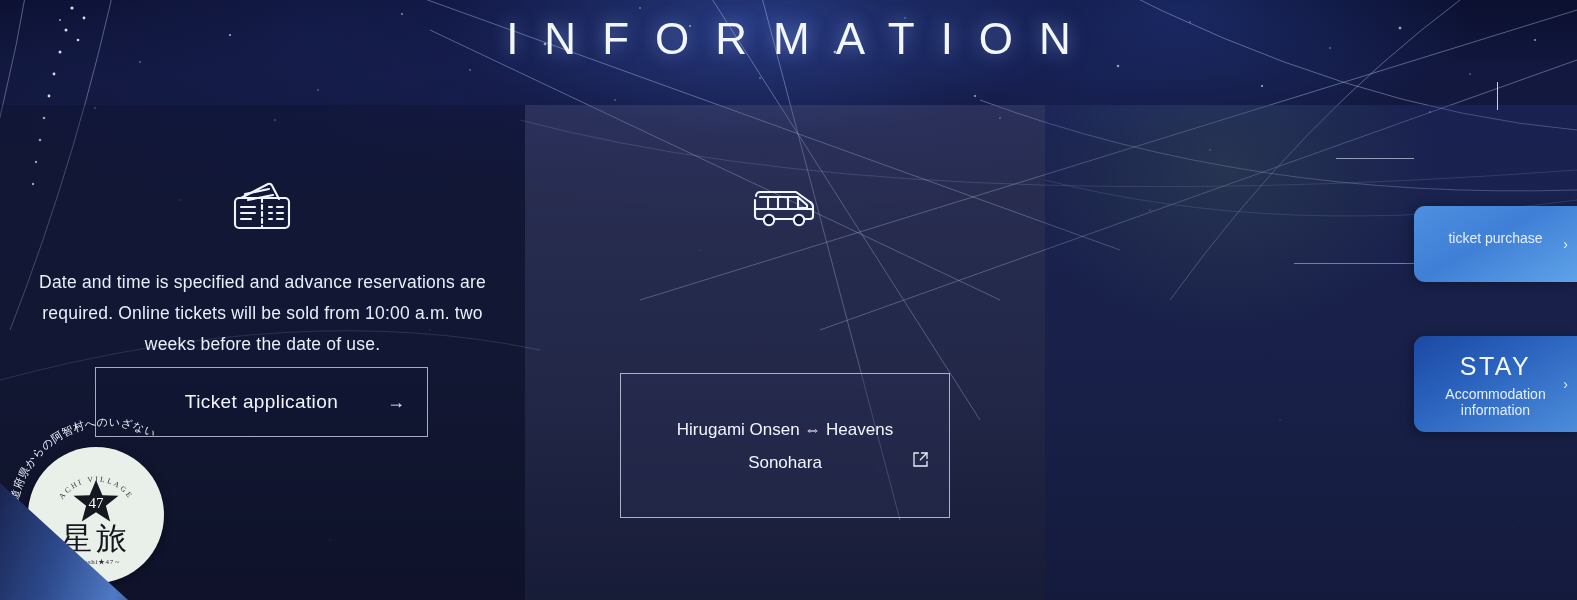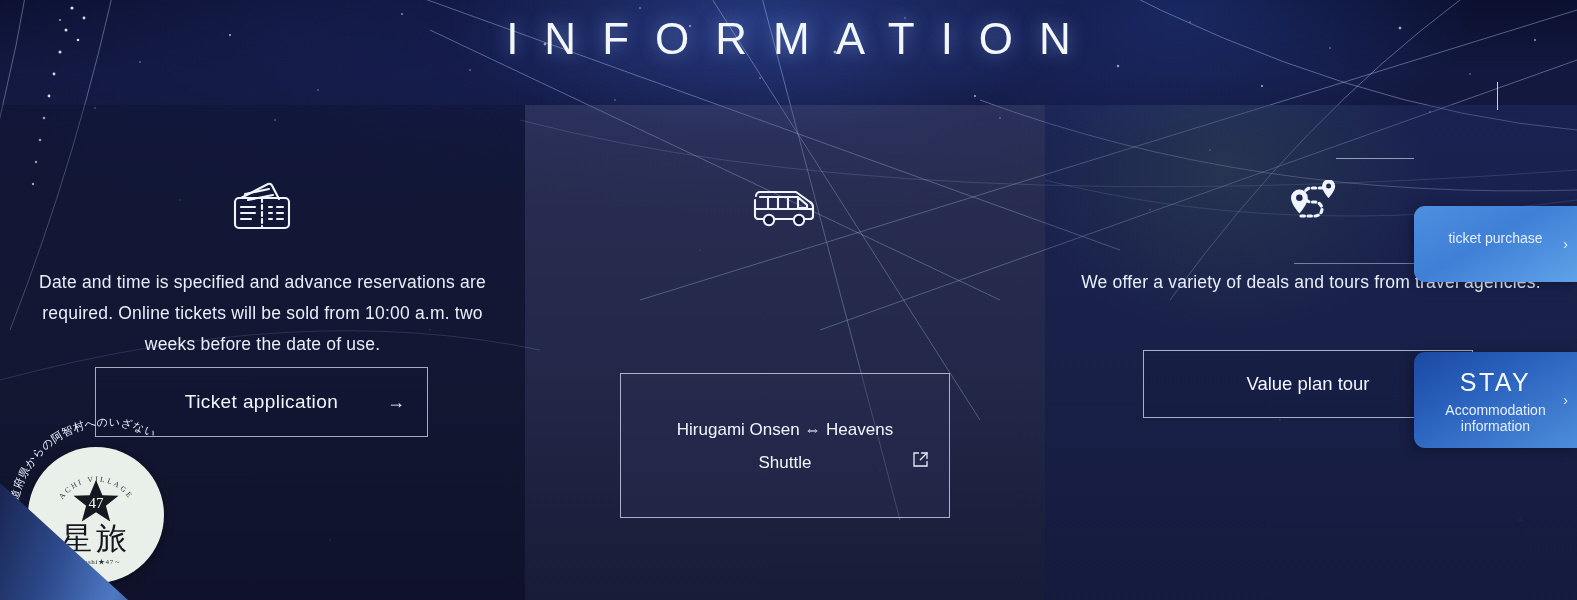--- a/index.html
+++ b/index.html
@@ -190,21 +190,21 @@
   }
   .sidetab .chev {
     position: absolute; right: 9px; top: 50%; transform: translateY(-50%);
     font-size: 14px; color: rgba(255,255,255,0.85);
   }
   .tab-ticket {
     height: 76px; padding: 17px 0 0 0;
     background: linear-gradient(150deg, #4e8fe0 0%, #3f7fd6 45%, #5fa3e8 100%);
   }
   .tab-stay {
-    height: 96px; padding: 18px 0 0 0; margin-top: 70px;
+    height: 96px; padding: 18px 0 0 0; margin-top: 54px;
     background: linear-gradient(150deg, #1b49a3 0%, #2a62bd 40%, #4d8ddb 100%);
   }
   .tab-divider {
     position: absolute; right: 79px; top: 82px;
     width: 1px; height: 28px;
     background: rgba(235,242,255,0.85);
   }
   .tab-rule-1 {
     position: absolute; right: 163px; top: 158px; width: 78px; height: 1px;
     background: rgba(225,235,255,0.60);
@@ -330,51 +330,31 @@
         <path d="M8 11 H46"></path>
         <path d="M16 11 V22 M26 11 V22 M36 11 V22"></path>
         <path d="M47 12 L55 19 V22 H46 V12 Z"></path>
         <circle cx="17" cy="34" r="5.2" fill="#171b3a"></circle>
         <circle cx="47" cy="34" r="5.2" fill="#171b3a"></circle>
       </svg>
     </div>
 
     <div class="linkbox linkbox-2">
       <span class="lbl">Hirugami Onsen ⇔ Heavens</span>
-      <span class="lbl">Shuttle</span>
+      <span class="lbl">Sonohara</span>
       <span class="ext">
         <svg width="17" height="17" viewBox="0 0 17 17" fill="none" stroke="#e9eefc" stroke-width="1.3" stroke-linecap="round">
           <path d="M6.5 2 H2 V15 H15 V10.5"></path>
           <path d="M9.5 2 H15 V7.5"></path>
           <path d="M15 2 L8.3 8.7"></path>
         </svg>
       </span>
     </div>
   </div>
 
-  <div class="col col-3">
-    <div class="col-icon">
-      <svg width="72" height="56" viewBox="0 0 72 56" fill="none">
-        <g fill="#f0f4ff">
-          <path d="M16 18 a8.4 8.4 0 0 1 16.8 0 c0 6.4 -8.4 15.4 -8.4 15.4 S16 24.4 16 18 Z"></path>
-          <circle cx="24.4" cy="17.8" r="3.3" fill="#20264e"></circle>
-        </g>
-        <g fill="#f0f4ff">
-          <path d="M47 6 a6.6 6.6 0 0 1 13.2 0 c0 5 -6.6 12.1 -6.6 12.1 S47 11 47 6 Z"></path>
-          <circle cx="53.6" cy="5.9" r="2.5" fill="#20264e"></circle>
-        </g>
-        <path d="M26 36 H40 a7 7 0 0 0 0 -14 H36 a7 7 0 0 1 0 -14 H50" stroke="#f0f4ff" stroke-width="3.2" stroke-dasharray="3.4 3.6" stroke-linecap="round" fill="none"></path>
-      </svg>
-    </div>
-    <div class="col-text">We offer a variety of deals and tours from travel agencies.</div>
-
-    <div class="linkbox linkbox-3">
-      <span class="lbl">Value plan tour</span>
-    </div>
-  </div>
 
   <div class="tab-rule-1"></div>
   <div class="tab-rule-2"></div>
 
   <div class="sidetabs">
     <div class="sidetab tab-ticket">
       <div class="small">ticket purchase</div>
       <span class="chev">›</span>
     </div>
     <div class="sidetab tab-stay">

